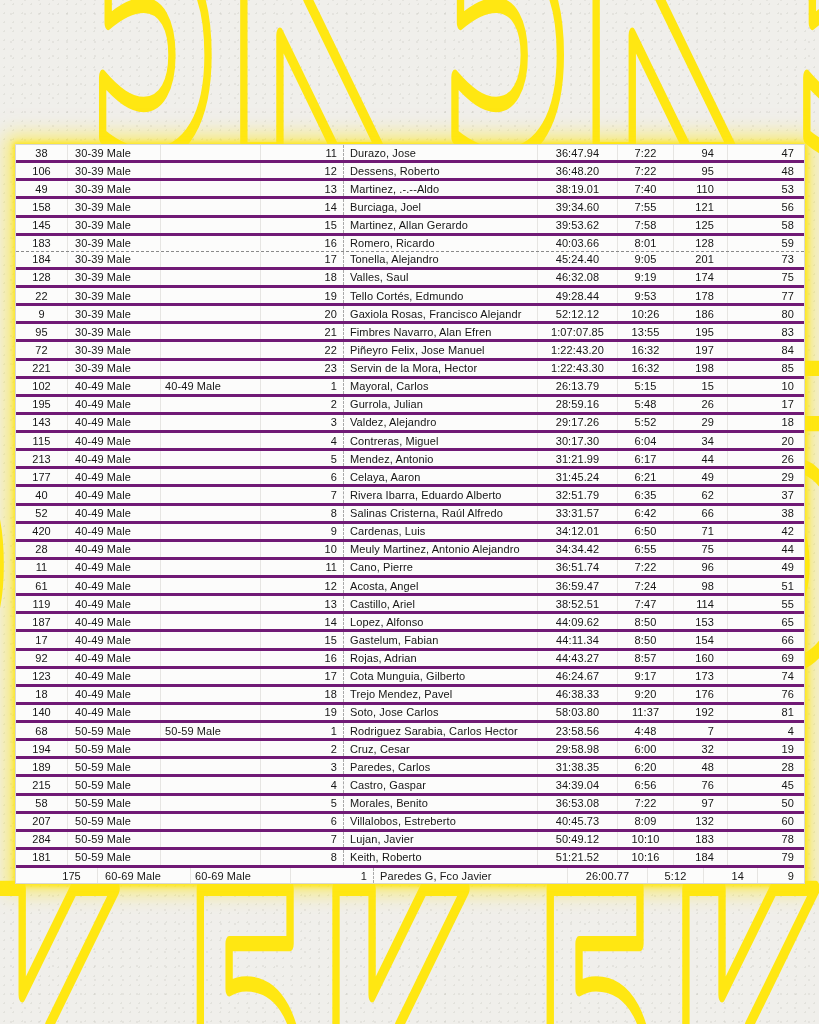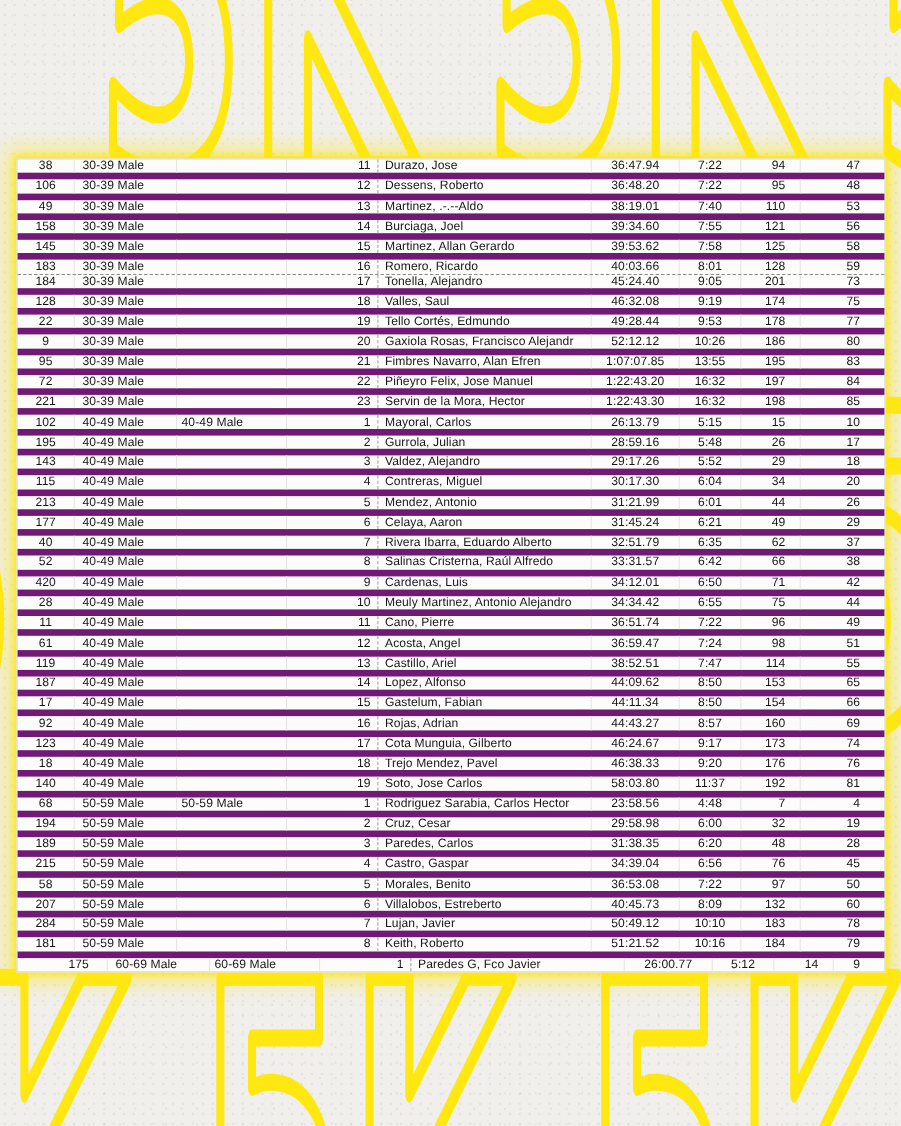--- a/index.html
+++ b/index.html
@@ -23,39 +23,39 @@
     vector-effect:non-scaling-stroke;
   }
 
   .panel{
     position:absolute;left:15px;top:144px;width:790px;height:740px;
     box-sizing:border-box;background:#fcfcfb;border:1px solid #d8d7d3;
     box-shadow:0 0 5px 2.5px #ffe712, 0 0 18px 9px rgba(255,231,18,0.55);
     display:flex;flex-direction:column;
   }
 
-  .row{flex:1 1 0;min-height:0;display:flex;align-items:stretch;border-bottom:6px solid #701a75;}
+  .row{flex:1 1 0;min-height:0;display:flex;align-items:stretch;border-bottom:3px solid #701a75;}
   .row:last-child{border-bottom:none;margin-left:30px;}
   .row.page-break{border-bottom:1px dashed #8a8a8a;}
 
   .cell{
     box-sizing:border-box;display:flex;align-items:center;
     border-right:1px solid #e6e5e2;
     font-size:11px;color:#161616;white-space:nowrap;overflow:hidden;
     letter-spacing:0.1px;
   }
   .c-bib    {width:52px;justify-content:center;}
   .c-age    {width:93px;padding-left:7px;}
   .c-div    {width:100px;padding-left:4px;}
   .c-place  {width:83px;justify-content:flex-end;padding-right:6px;border-right:1px dashed #a9a9a9;}
   .c-name   {width:194px;padding-left:6px;}
   .c-time   {width:80px;justify-content:center;}
   .c-pace   {width:56px;justify-content:center;}
   .c-overall{width:54px;justify-content:flex-end;padding-right:13px;}
-  .c-gender {flex:1;justify-content:flex-end;padding-right:22px;border-right:none;}
+  .c-gender {flex:1;justify-content:flex-end;padding-right:10px;border-right:none;}
 </style>
 </head>
 <body>
 
 <div class="stage">
 
   <svg class="bg-pattern" viewBox="0 0 819 1024" preserveAspectRatio="none" aria-hidden="true">
     <g transform="scale(0.48 1)">
       <text x="183" y="150">5K</text>
       <text x="917" y="150">5K</text>
@@ -262,21 +262,21 @@
     <div class="cell c-overall">34</div>
     <div class="cell c-gender">20</div>
   </div>
         <div class="row">
     <div class="cell c-bib">213</div>
     <div class="cell c-age">40-49 Male</div>
     <div class="cell c-div"></div>
     <div class="cell c-place">5</div>
     <div class="cell c-name">Mendez, Antonio</div>
     <div class="cell c-time">31:21.99</div>
-    <div class="cell c-pace">6:01</div>
+    <div class="cell c-pace">6:17</div>
     <div class="cell c-overall">44</div>
     <div class="cell c-gender">26</div>
   </div>
         <div class="row">
     <div class="cell c-bib">177</div>
     <div class="cell c-age">40-49 Male</div>
     <div class="cell c-div"></div>
     <div class="cell c-place">6</div>
     <div class="cell c-name">Celaya, Aaron</div>
     <div class="cell c-time">31:45.24</div>

